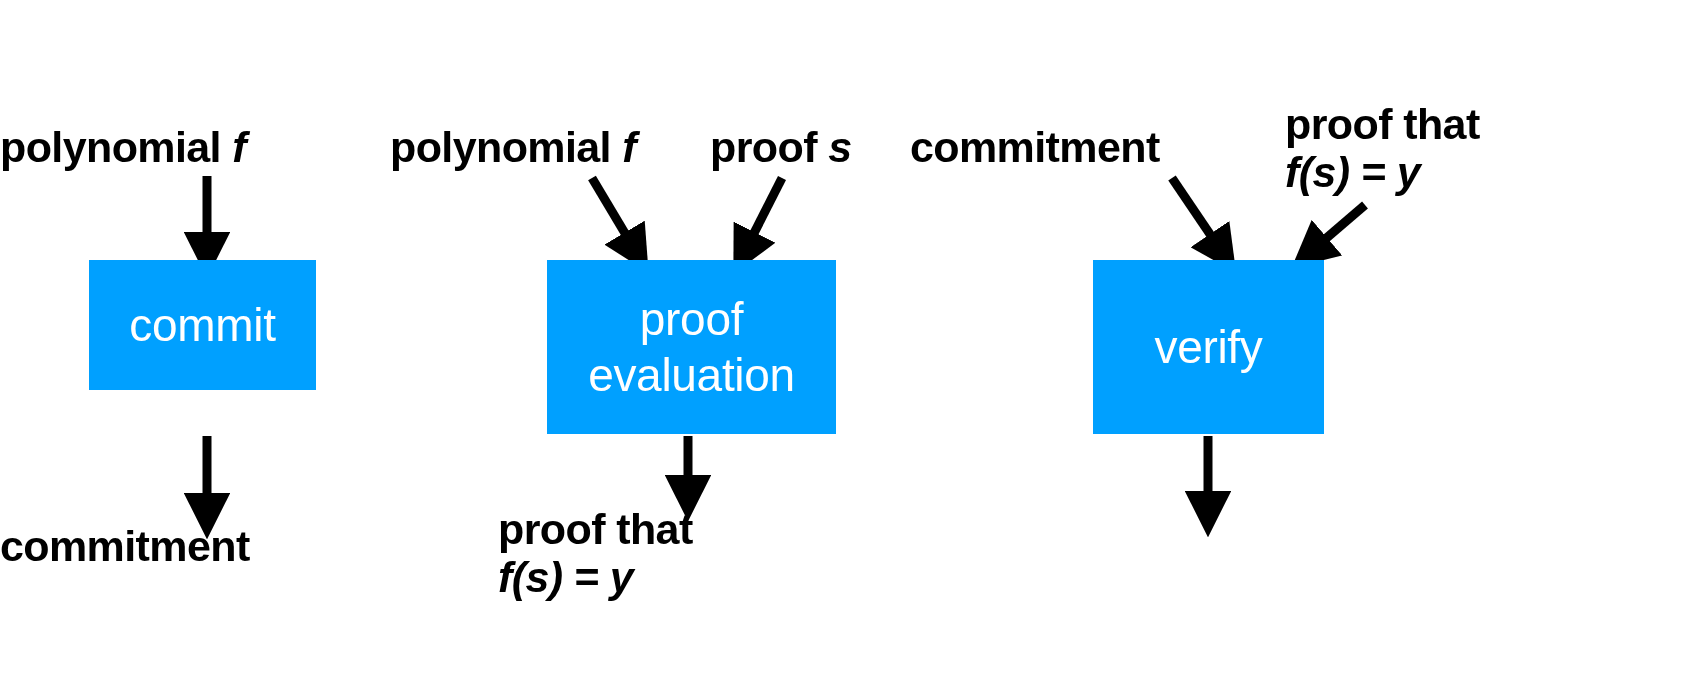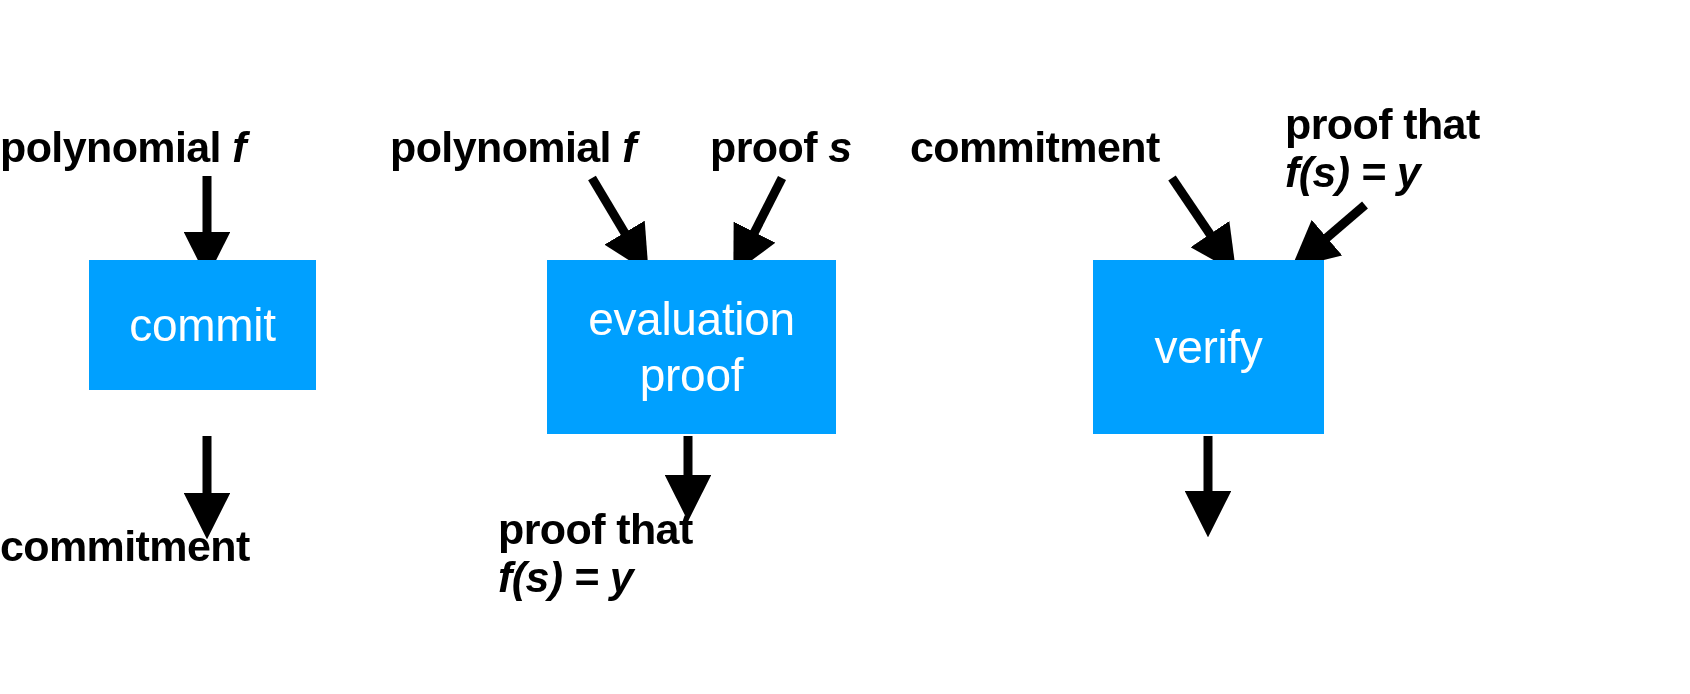--- a/index.html
+++ b/index.html
@@ -95,22 +95,22 @@
 
   <div class="io-label" style="left:390px; top:123px; width:410px;">
     <span>polynomial </span><span class="mathit">f</span>
   </div>
 
   <div class="io-label" style="left:710px; top:123px; width:205px;">
     <span>proof </span><span class="mathit">s</span>
   </div>
 
   <div class="proc-box" style="left:547px; top:260px; width:289px; height:174px; flex-direction:column;">
+    <span class="lbl-line">proof</span>
     <span class="lbl-line">evaluation</span>
-    <span class="lbl-line">proof</span>
   </div>
 
   <div class="io-label two-line" style="left:498px; top:505px; width:380px;">
     <span class="lbl-line">proof that</span>
     <span class="lbl-line mathit">f(s) = y</span>
   </div>
 
   <div class="io-label" style="left:910px; top:123px; width:410px;">
     <span>commitment</span>
   </div>

